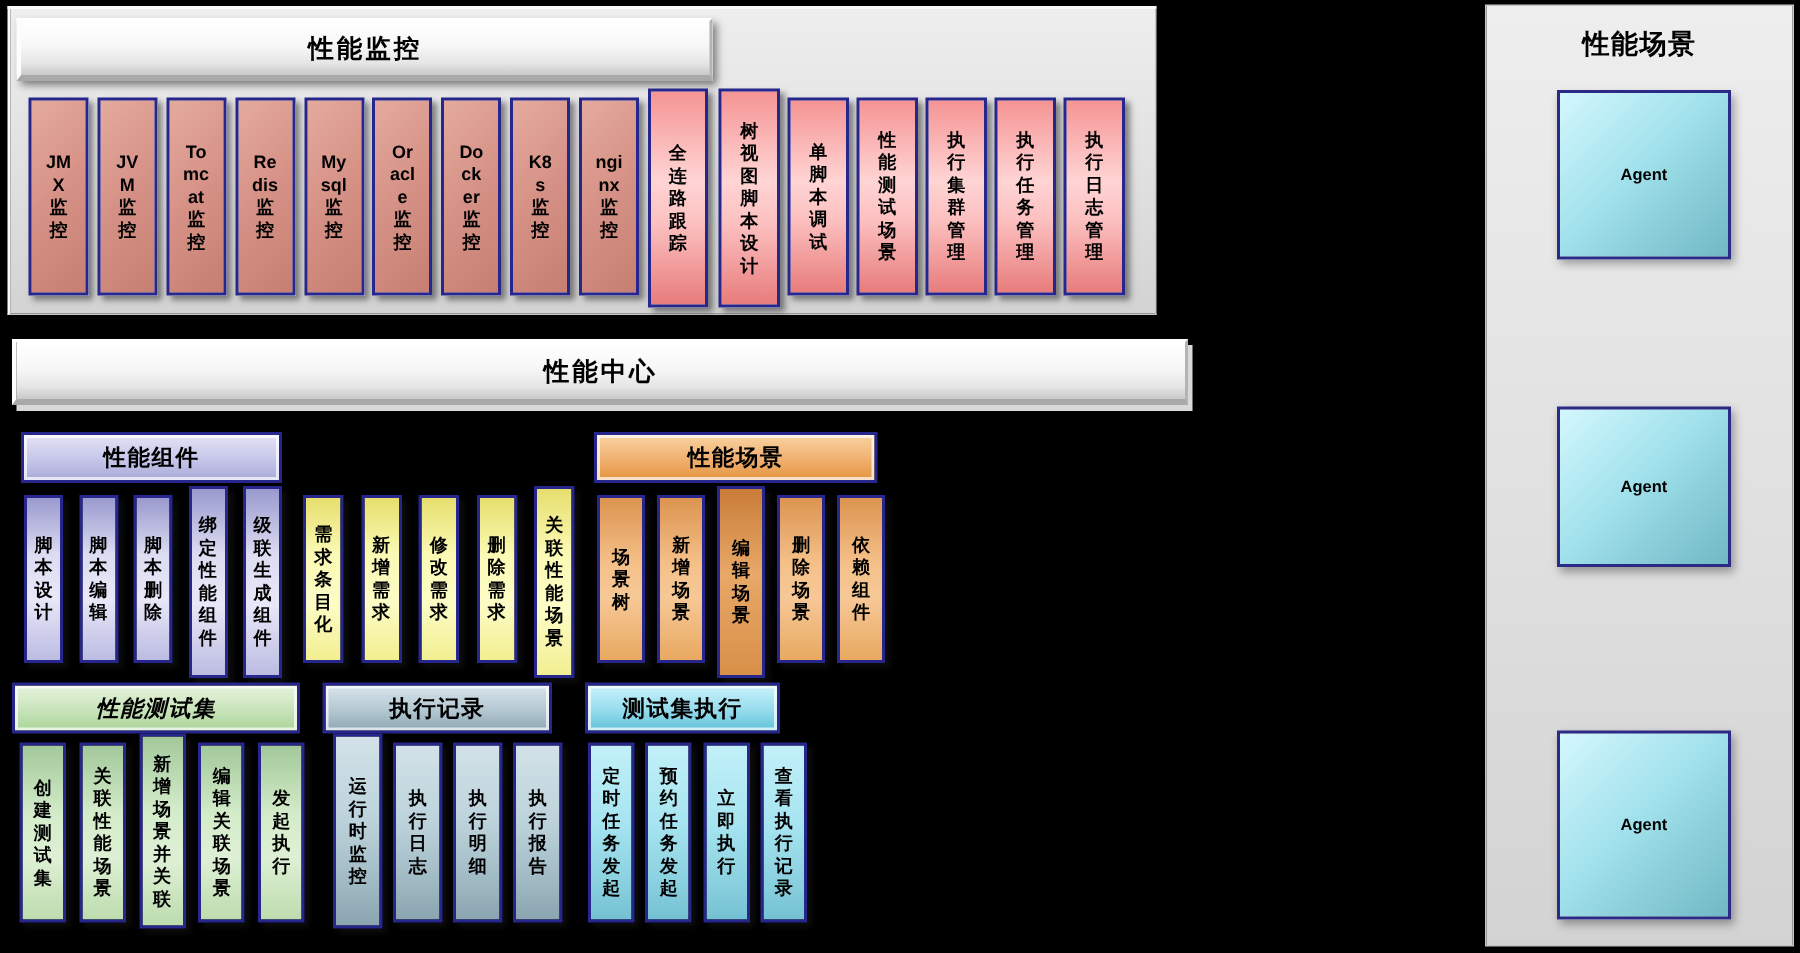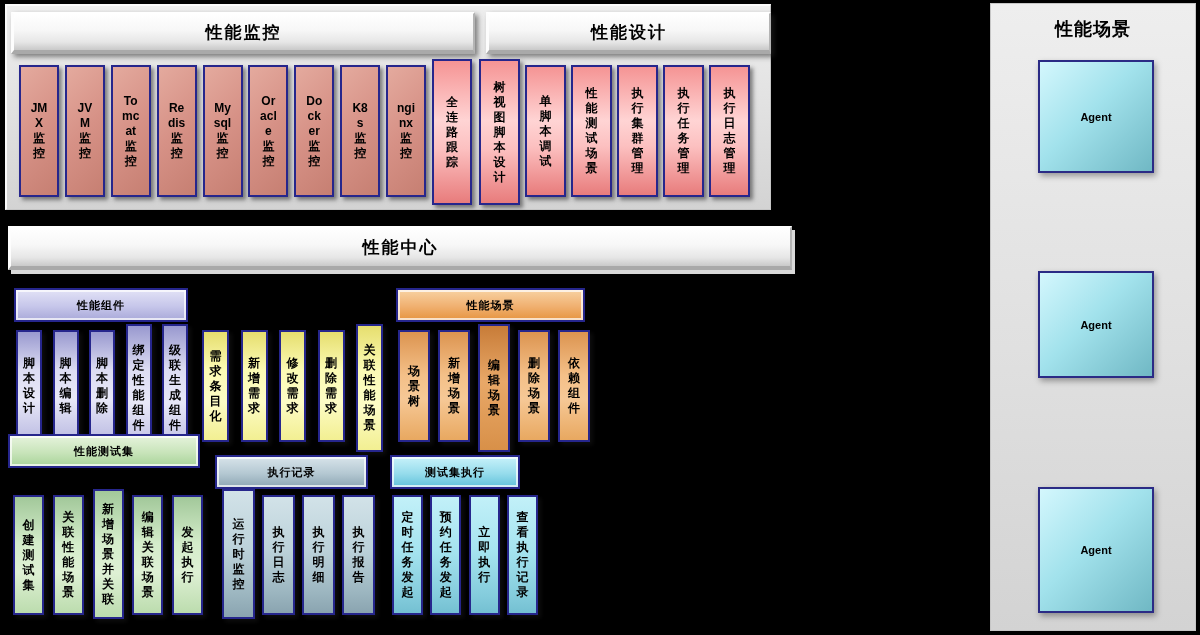--- a/index.html
+++ b/index.html
@@ -39,25 +39,25 @@
   .monitor-cols{left:12px;top:53px;width:453px;}
   .monitor-cols .col{width:40px;height:132px;margin-top:6px;}
   .design-cols{left:472px;top:53px;width:271px;}
   .design-cols .col{width:41px;height:132px;margin-top:6px;}
   .top-panel .col.tall{height:146px;margin-top:0;}
 
   
   .ghdr{position:absolute;height:34px;box-sizing:border-box;border:2px solid #26268c;
     box-shadow:inset 0 0 0 2px rgba(255,255,255,0.7);
     display:flex;align-items:center;justify-content:center;
-    font-size:11px;font-weight:bold;letter-spacing:1px;}
+    font-size:15px;font-weight:bold;letter-spacing:1px;}
   .g1h{left:14px;top:288px;width:174px;}
   .g2h{left:202px;top:288px;width:181px;}
   .g3h{left:396px;top:288px;width:189px;}
-  .g4h{left:8px;top:434px;width:192px;}
+  .g4h{left:8px;top:455px;width:192px;font-style:italic;}
   .g5h{left:215px;top:455px;width:153px;}
   .g6h{left:390px;top:455px;width:130px;}
   .purple-h{background:linear-gradient(180deg,#e2e2f6 0%,#c6c6ea 55%,#a9a9d9 100%);}
   .yellow-h{background:linear-gradient(180deg,#ffffd2 0%,#fafa9e 55%,#eeee62 100%);}
   .orange-h{background:linear-gradient(180deg,#f8d2a2 0%,#f0b070 55%,#e69440 100%);}
   .green-h{background:linear-gradient(180deg,#e6f3dc 0%,#c8e4ba 55%,#a9d49a 100%);}
   .grayblue-h{background:linear-gradient(180deg,#d8e4ea 0%,#b4c8d2 55%,#8ea6b4 100%);}
   .cyan-h{background:linear-gradient(180deg,#c8f2fa 0%,#96dcec 55%,#62c2da 100%);}
 
   
@@ -112,21 +112,20 @@
   .agent-2{top:267px;height:107px;}
   .agent-3{top:483px;height:126px;}
 </style>
 </head>
 <body>
 
 <div class="stage">
 
   <section class="panel-gray top-panel">
     <div class="bar3d hdr-monitor">性能监控</div>
-    <div class="bar3d hdr-design">性能设计</div>
 
     <div class="cols monitor-cols">
       <div class="col salmon">JM
 X
 监
 控</div>
       <div class="col salmon">JV
 M
 监
 控</div>

